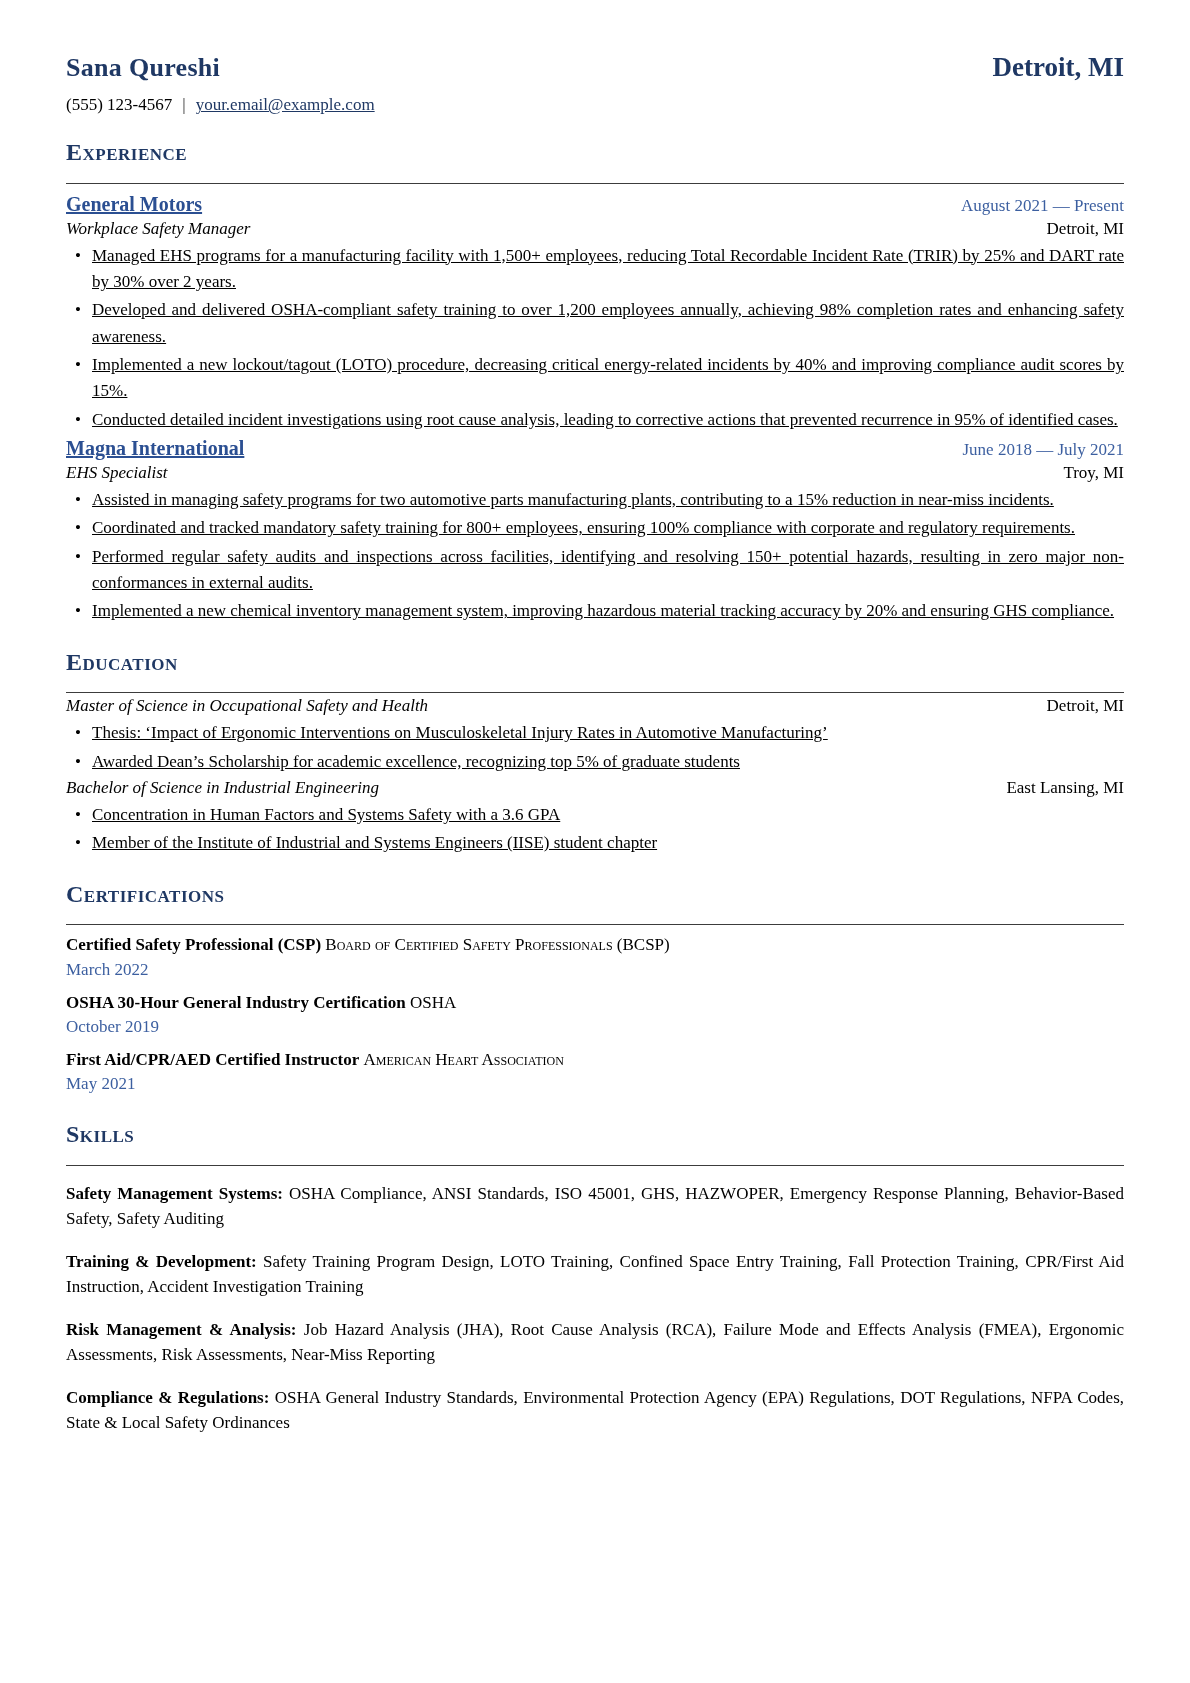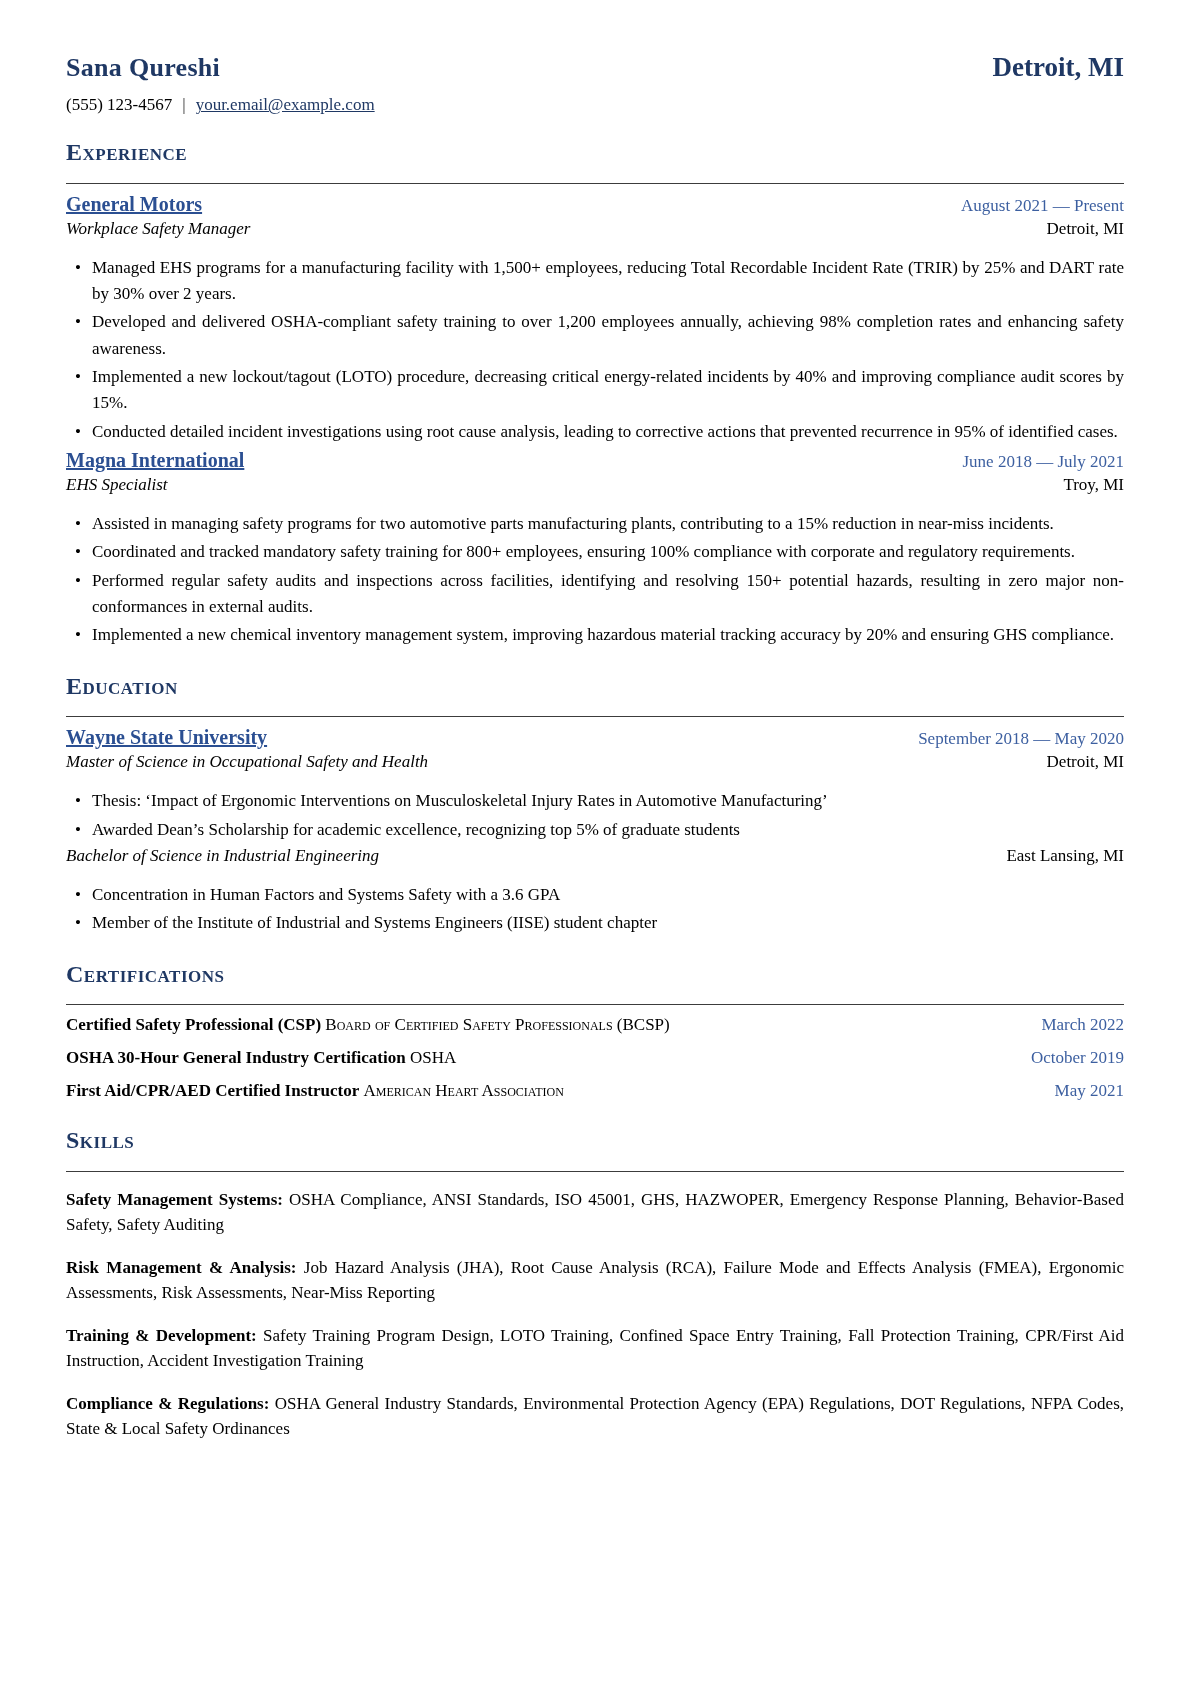--- a/index.html
+++ b/index.html
@@ -37,36 +37,36 @@
     line-height:1.15;
     border-bottom:1.7px solid var(--rule);
     padding-bottom:16px;
   }
   
   .entry-head{display:flex;justify-content:space-between;align-items:baseline;margin-top:9px;}
   .org-name{font-size:20px;font-weight:bold;color:var(--blue);text-decoration:underline;cursor:pointer;}
   .entry-dates{font-size:17px;color:var(--dateblue);}
   .role-row{display:flex;justify-content:space-between;align-items:flex-start;margin-top:3px;font-size:17px;}
   .role{font-style:italic;}
-  ul.bullets{list-style:none;margin:16px 0 2px 0;padding:0;}
+  ul.bullets{list-style:none;margin:4px 0 2px 0;padding:0;text-decoration:underline;}
   .bullets li{
     position:relative;
     padding-left:26px;
     text-align:justify;
     line-height:1.55;
     margin-bottom:2px;
   }
   .bullets li::before{
     content:"\2022";
     position:absolute;
     left:9px;
     top:0;
   }
   
-  .cert-row{display:flex;justify-content:space-between;align-items:flex-start;margin-top:8px;line-height:1.45;}
+  .cert-row{display:flex;justify-content:space-between;align-items:flex-start;margin-top:8px;line-height:1.45;flex-direction:column;}
   .cert-left{padding-right:30px;}
   .cert-name{font-weight:bold;}
   .cert-issuer{font-variant:small-caps;}
   .cert-date{color:var(--dateblue);white-space:nowrap;}
   
   .skill-para{margin-top:15px;text-align:justify;line-height:1.5;}
   .skill-label{font-weight:bold;}
 </style>
 </head>
 <body>
@@ -116,24 +116,20 @@
       <li>Performed regular safety audits and inspections across facilities, identifying and resolving 150+ potential hazards, resulting in zero major non-conformances in external audits.</li>
       <li>Implemented a new chemical inventory management system, improving hazardous material tracking accuracy by 20% and ensuring GHS compliance.</li>
     </ul>
   </div>
 </div>
 
 <div class="section">
   <div class="section-title">Education</div>
 
   <div>
-    <div class="entry-head">
-      <span class="org-name">Wayne State University</span>
-      <span class="entry-dates">September 2018 — May 2020</span>
-    </div>
     <div class="role-row">
       <span class="role">Master of Science in Occupational Safety and Health</span>
       <span>Detroit, MI</span>
     </div>
     <ul class="bullets">
       <li>Thesis: ‘Impact of Ergonomic Interventions on Musculoskeletal Injury Rates in Automotive Manufacturing’</li>
       <li>Awarded Dean’s Scholarship for academic excellence, recognizing top 5% of graduate students</li>
     </ul>
   </div>
 
@@ -178,24 +174,24 @@
 </div>
 
 <div class="section">
   <div class="section-title">Skills</div>
 
   <p class="skill-para">
     <span class="skill-label">Safety Management Systems:</span>
     <span>OSHA Compliance, ANSI Standards, ISO 45001, GHS, HAZWOPER, Emergency Response Planning, Behavior-Based Safety, Safety Auditing</span>
   </p>
   <p class="skill-para">
+    <span class="skill-label">Training &amp; Development:</span>
+    <span>Safety Training Program Design, LOTO Training, Confined Space Entry Training, Fall Protection Training, CPR/First Aid Instruction, Accident Investigation Training</span>
+  </p>
+  <p class="skill-para">
     <span class="skill-label">Risk Management &amp; Analysis:</span>
     <span>Job Hazard Analysis (JHA), Root Cause Analysis (RCA), Failure Mode and Effects Analysis (FMEA), Ergonomic Assessments, Risk Assessments, Near-Miss Reporting</span>
-  </p>
-  <p class="skill-para">
-    <span class="skill-label">Training &amp; Development:</span>
-    <span>Safety Training Program Design, LOTO Training, Confined Space Entry Training, Fall Protection Training, CPR/First Aid Instruction, Accident Investigation Training</span>
   </p>
   <p class="skill-para">
     <span class="skill-label">Compliance &amp; Regulations:</span>
     <span>OSHA General Industry Standards, Environmental Protection Agency (EPA) Regulations, DOT Regulations, NFPA Codes, State &amp; Local Safety Ordinances</span>
   </p>
 </div>
 
 </body></html>

